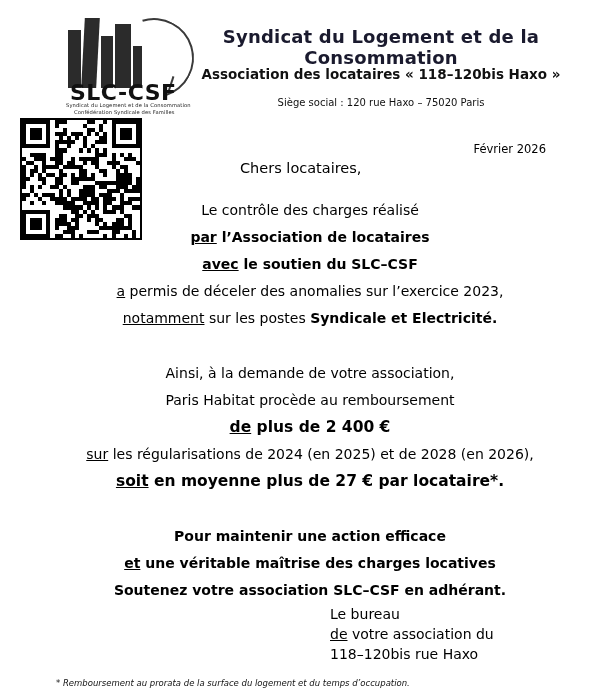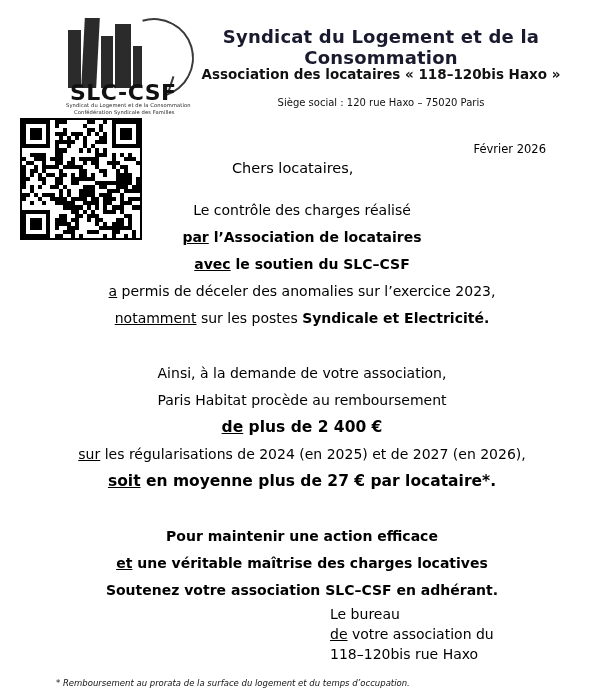--- a/index.html
+++ b/index.html
@@ -152,21 +152,21 @@
     top: 142px;
     width: 246px;
     text-align: right;
     font-size: 11.5px;
     color: #000;
   }
 
   
   .body-block {
     position: absolute;
-    left: 52px;
+    left: 60px;
     top: 160px;
     width: 500px;
     text-align: center;
   }
   .salutation {
     text-align: left;
     margin-left: 180px;
     font-size: 14.5px;
     margin-bottom: 22px;
   }
@@ -257,21 +257,21 @@
   <p class="para gap">
     <span>Ainsi, à la demande de votre association,</span>
   </p>
   <p class="para">
     <span>Paris Habitat procède au remboursement</span>
   </p>
   <p class="para">
     <span class="u big">de</span><span class="big"> plus de 2 400 €</span>
   </p>
   <p class="para">
-    <span class="u">sur</span><span> les régularisations de 2024 (en 2025) et de 2027 (en 2026),</span>
+    <span class="u">sur</span><span> les régularisations de 2024 (en 2025) et de 2028 (en 2026),</span>
   </p>
   <p class="para">
     <span class="u big">soit</span><span class="big"> en moyenne plus de 27 € par locataire*.</span>
   </p>
 
   <p class="para gap b">
     <span>Pour maintenir une action efficace</span>
   </p>
   <p class="para b">
     <span class="u">et</span><span> une véritable maîtrise des charges locatives</span>

